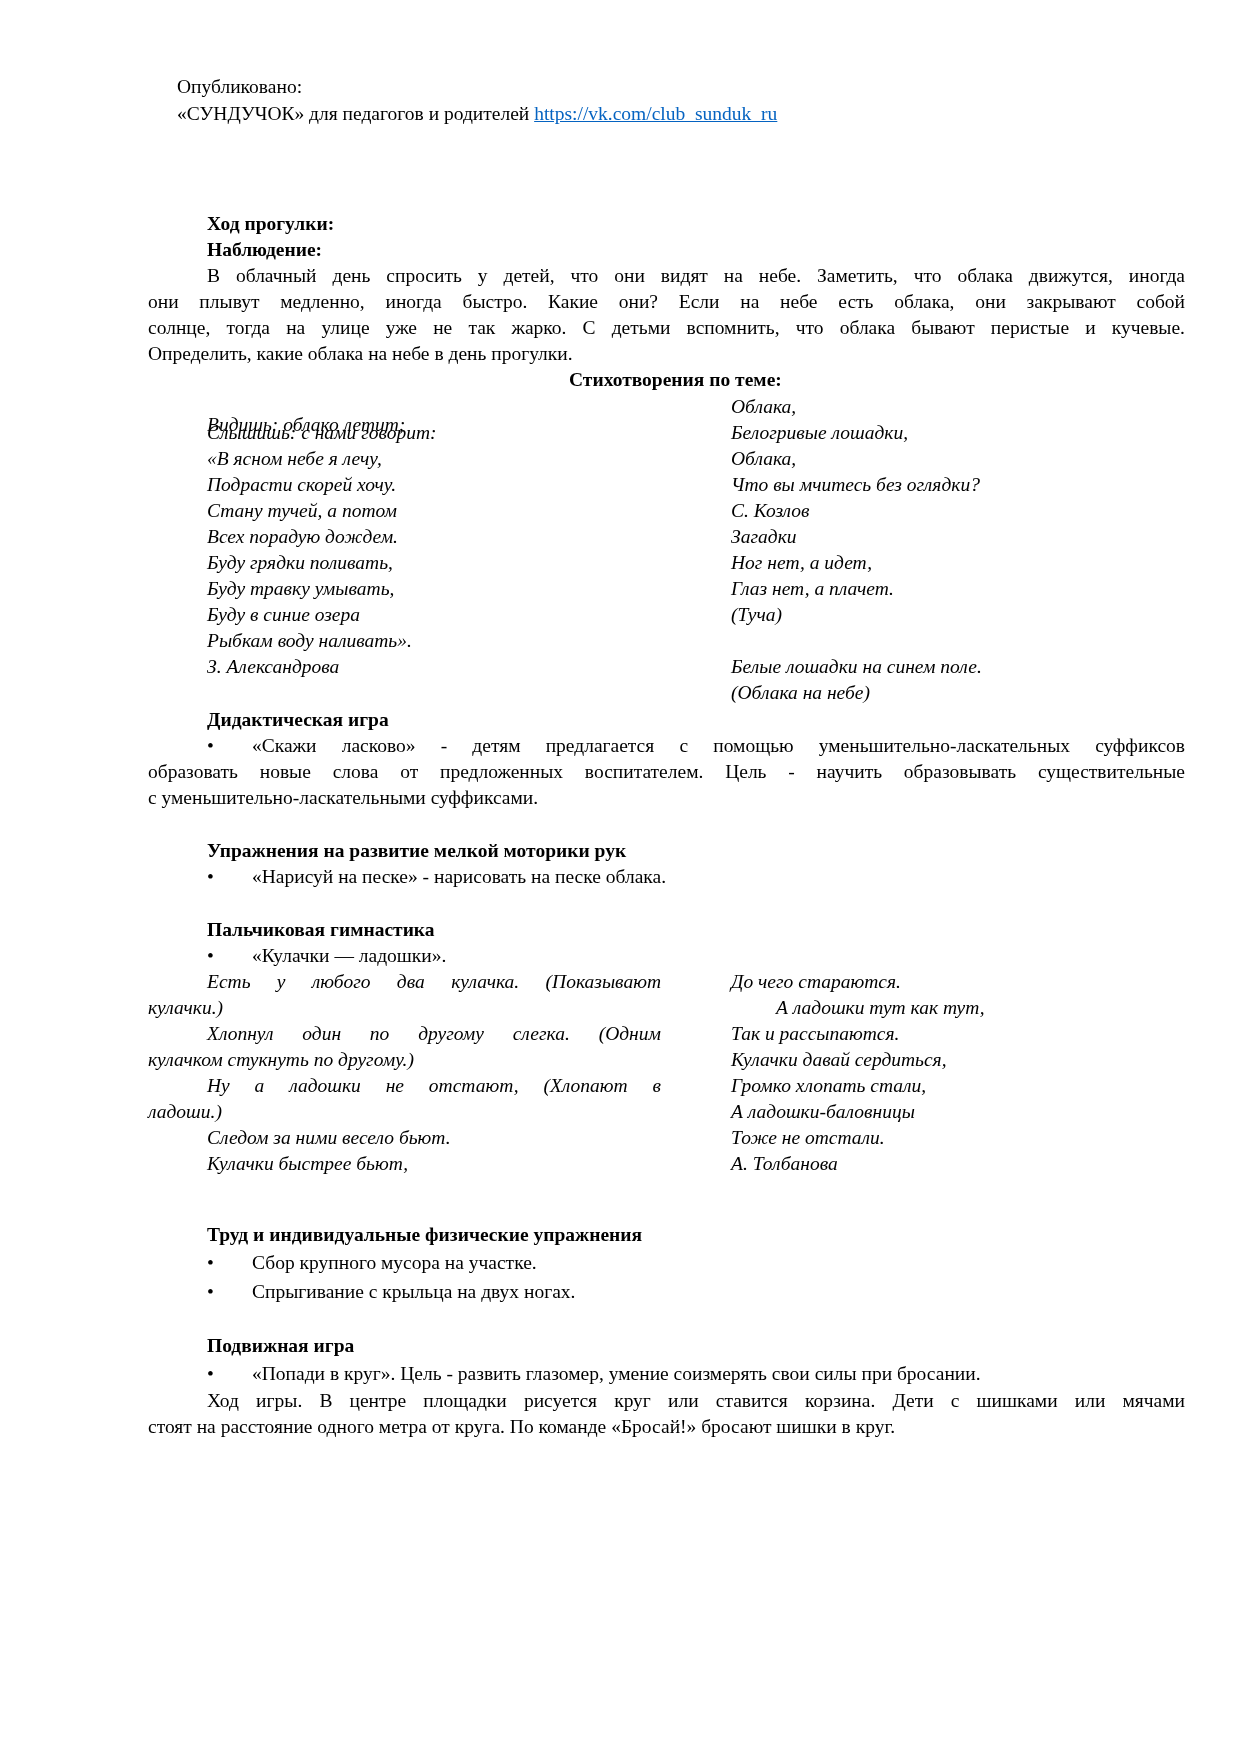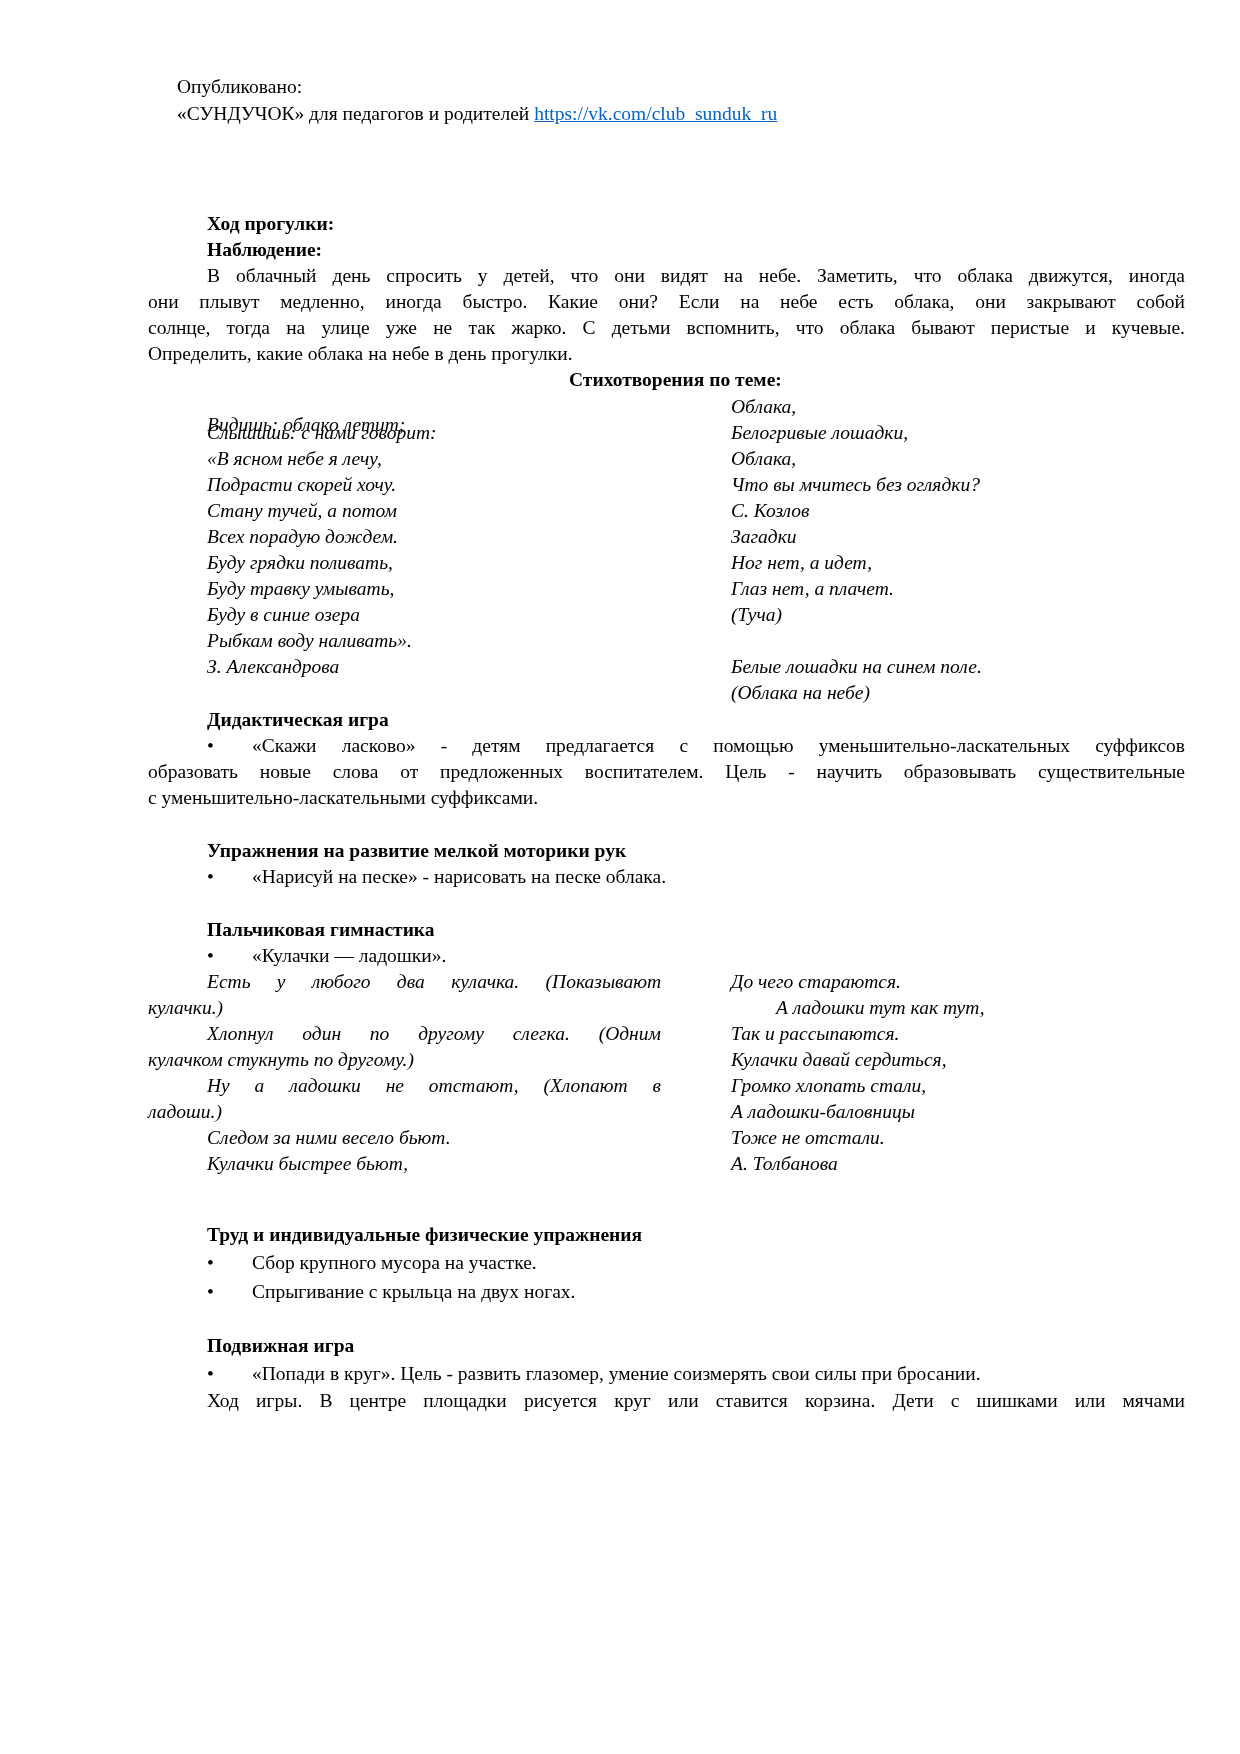--- a/index.html
+++ b/index.html
@@ -93,14 +93,15 @@
   <div class="line b" style="left:207px; top:1222px;">Труд  и индивидуальные физические упражнения</div>
   <div class="bullet" style="left:207px; top:1250px;">•</div>
   <div class="line" style="left:252px; top:1250px;">Сбор крупного мусора на участке.</div>
   <div class="bullet" style="left:207px; top:1279px;">•</div>
   <div class="line" style="left:252px; top:1279px;">Спрыгивание с крыльца на двух ногах.</div>
 
   <div class="line b" style="left:207px; top:1333px;">Подвижная игра</div>
   <div class="bullet" style="left:207px; top:1361px;">•</div>
   <div class="line" style="left:252px; top:1361px;">«Попади в круг». Цель - развить глазомер, умение соизмерять свои силы при бросании.</div>
   <div class="just just-full" style="left:207px; top:1388px; width:978px;">Ход игры. В центре площадки рисуется круг или ставится корзина. Дети с шишками или мячами</div>
+  <div class="line" style="left:148px; top:1414px;">стоят на расстояние одного метра от круга. По команде «Бросай!» бросают шишки в круг.</div>
 
 </div>
 
 </body></html>

